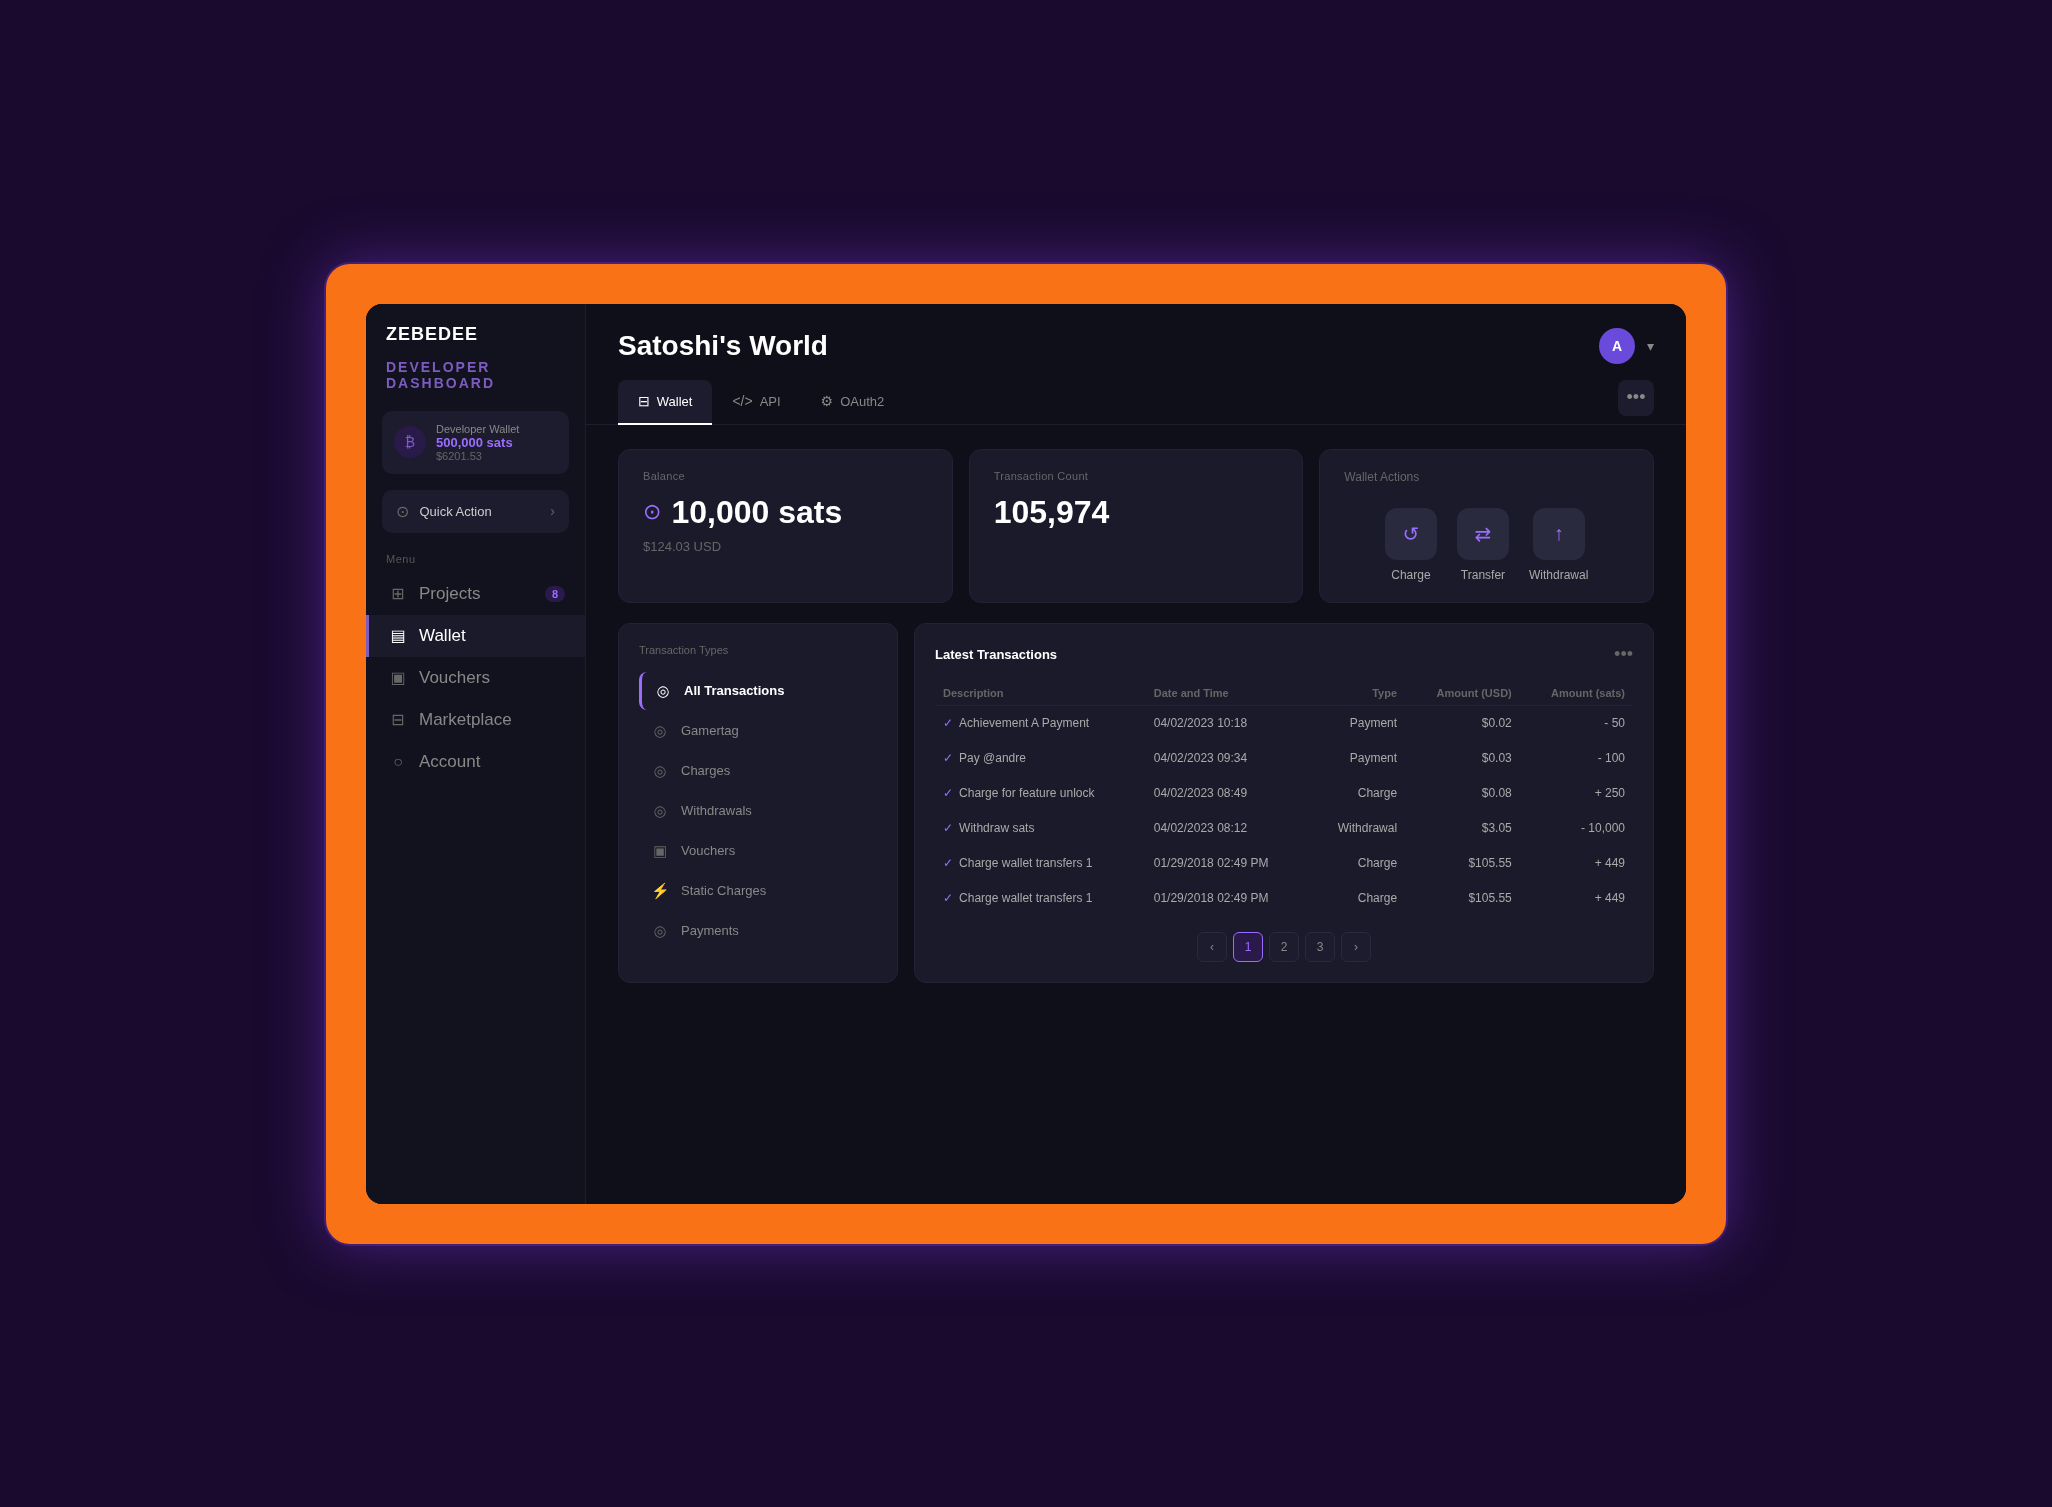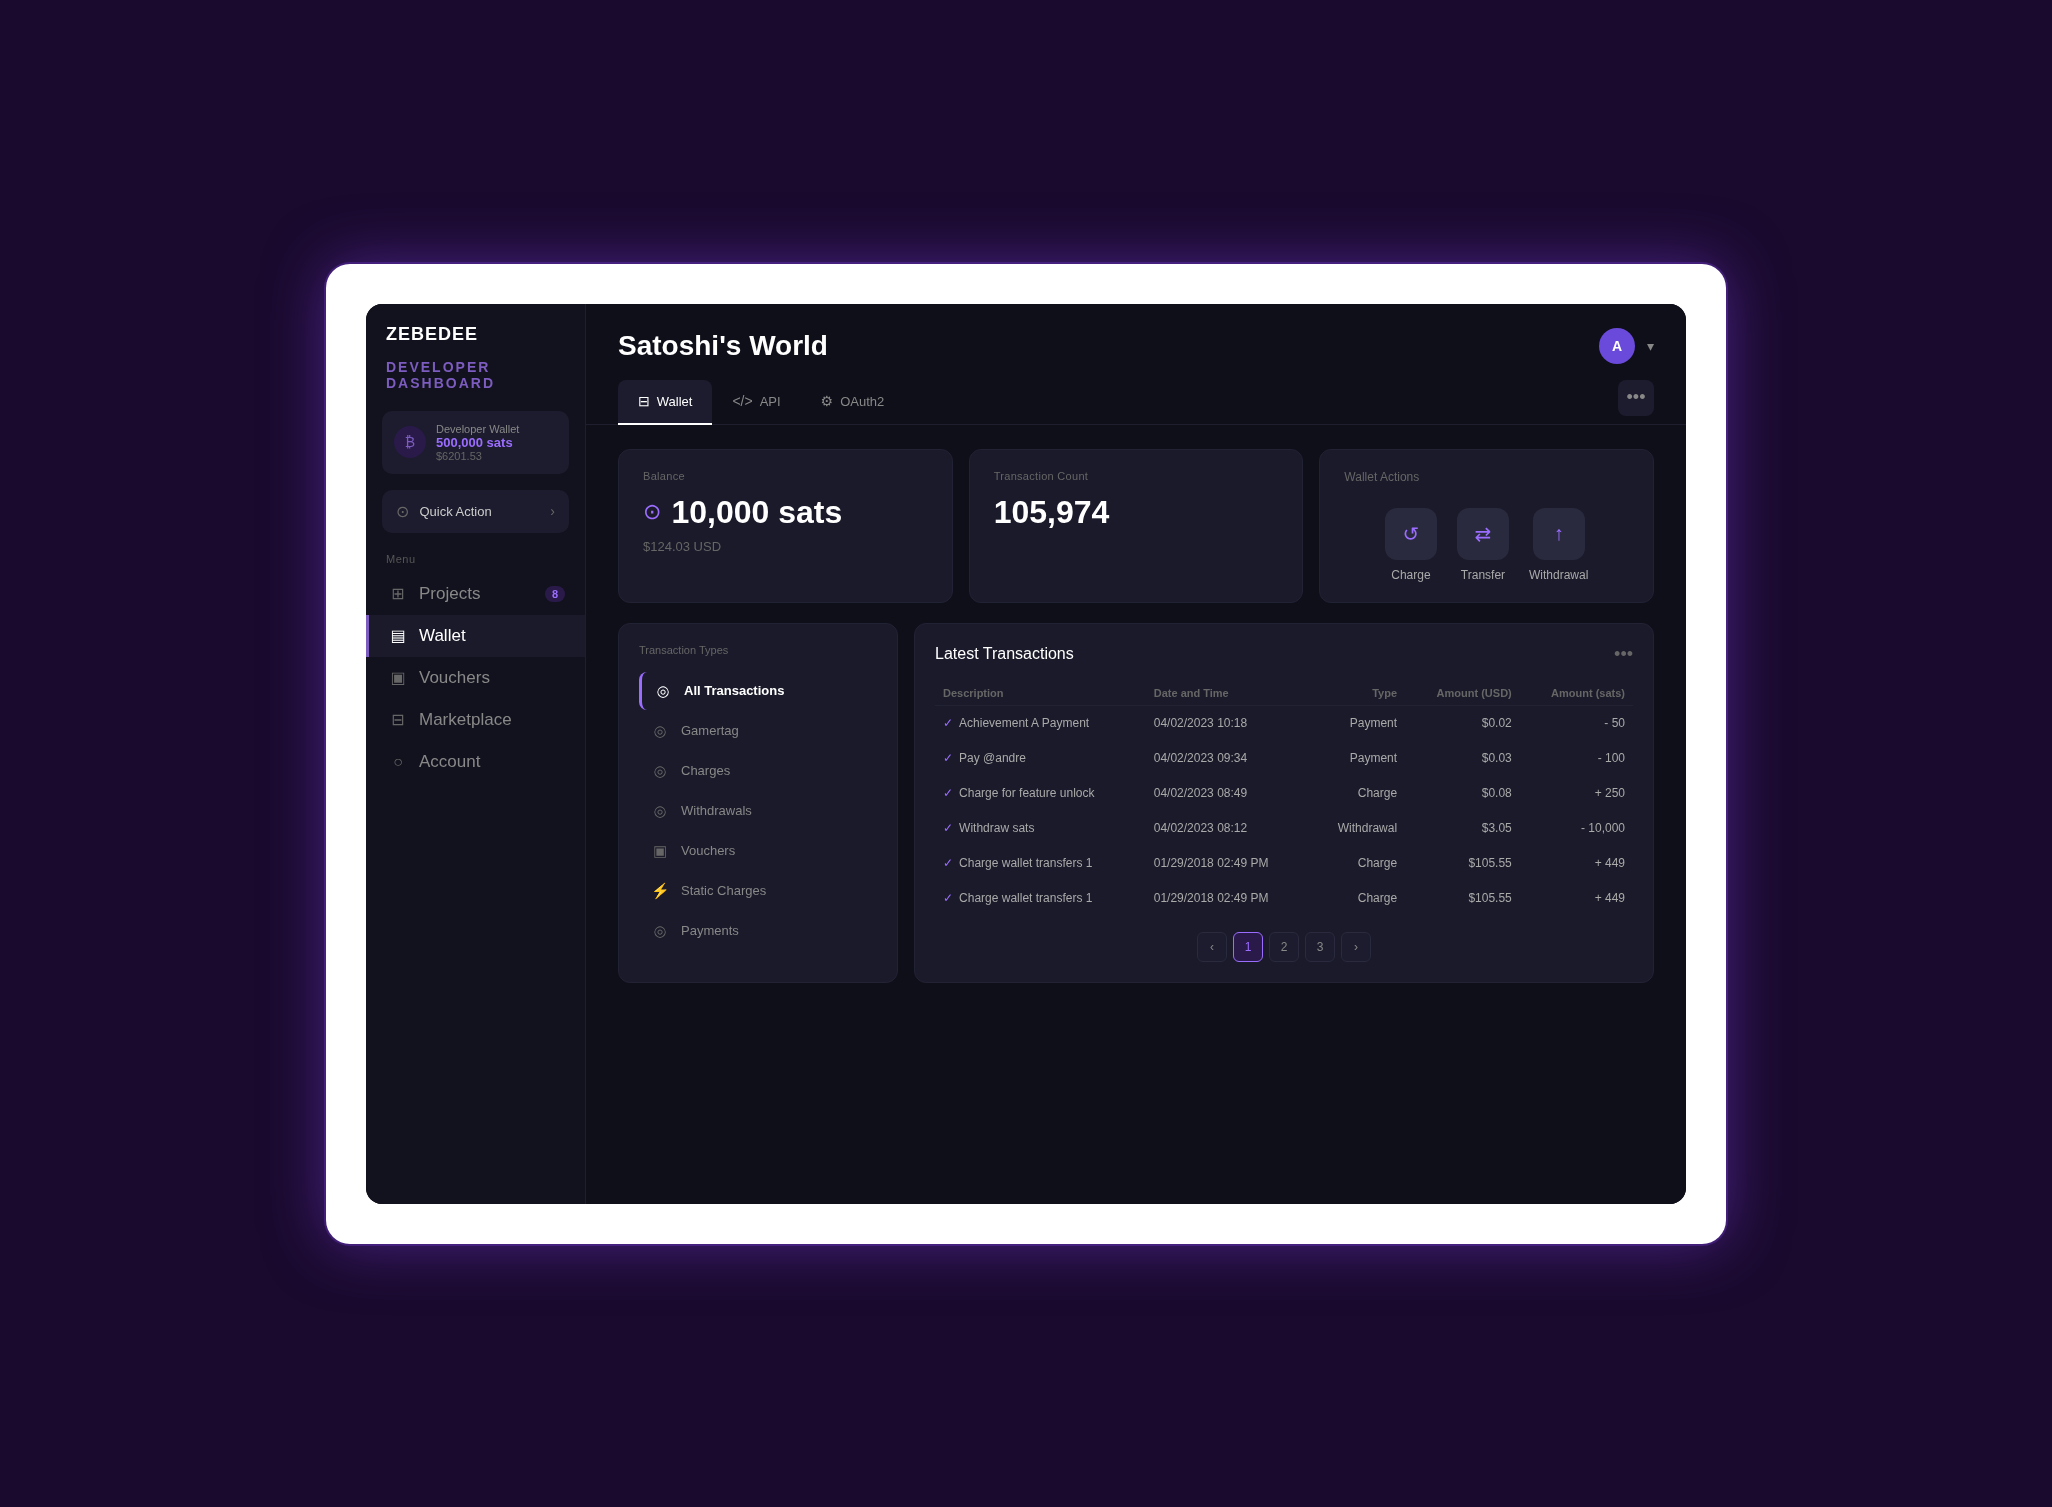--- a/index.html
+++ b/index.html
@@ -5,21 +5,21 @@
     * { box-sizing: border-box; margin: 0; padding: 0; }
     body {
       background: #1a0a2e;
       display: flex;
       align-items: center;
       justify-content: center;
       min-height: 100vh;
       font-family: -apple-system, BlinkMacSystemFont, 'Segoe UI', sans-serif;
     }
     .outer-frame {
-      background: #ffffff;
+      background: #f97316;
       border-radius: 24px;
       padding: 40px;
       width: 1400px;
       min-height: 980px;
       box-shadow: 0 0 60px rgba(120, 60, 220, 0.5), 0 0 0 2px rgba(120, 60, 220, 0.3);
     }
     .app-container {
       background: #12121e;
       border-radius: 16px;
       display: flex;
@@ -388,23 +388,23 @@
       padding: 20px;
       border: 1px solid #222235;
     }
     .latest-tx-header {
       display: flex;
       align-items: center;
       justify-content: space-between;
       margin-bottom: 16px;
     }
     .latest-tx-title {
-      font-size: 16px;
+      font-size: 13px;
       color: #fff;
-      font-weight: 400;
+      font-weight: 700;
     }
     .tx-table {
       width: 100%;
       border-collapse: collapse;
     }
     .tx-table th {
       font-size: 11px;
       color: #666;
       text-align: left;
       padding: 6px 8px;

